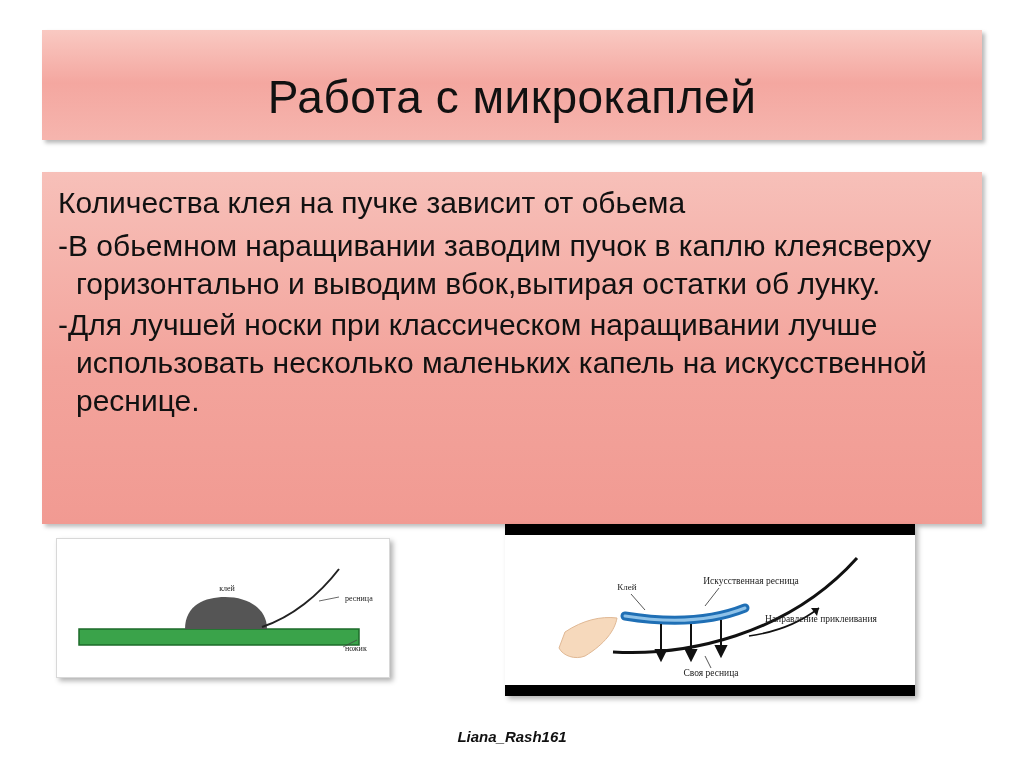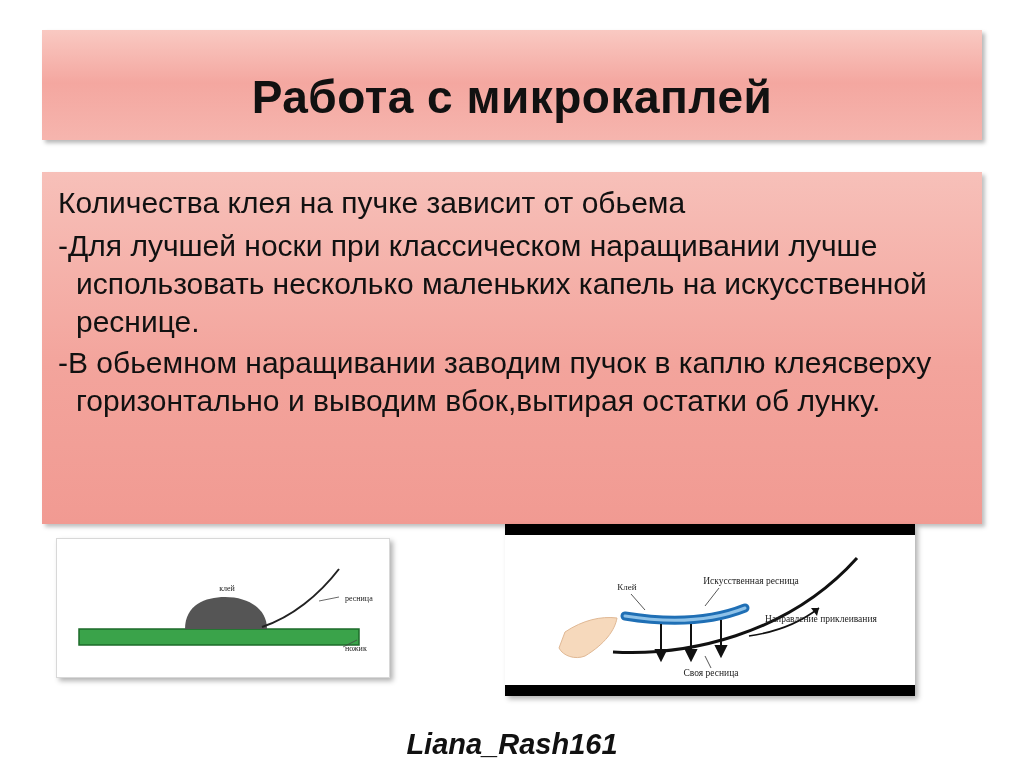--- a/index.html
+++ b/index.html
@@ -28,21 +28,21 @@
     height: 110px;
     background: linear-gradient(180deg, #f9c9c2 0%, #f4a7a0 48%, #f6b5ae 100%);
     box-shadow: 3px 3px 4px rgba(0,0,0,0.28);
     display: flex;
     align-items: center;
     justify-content: center;
     box-sizing: border-box;
   }
   .title-text {
     font-size: 46px;
-    font-weight: bold;
+    font-weight: normal;
     color: #111111;
     letter-spacing: 0.5px;
     text-align: left;
     line-height: 1.05;
     margin-top: 25px;
   }
   
   .body-box {
     position: absolute;
     left: 42px;
@@ -101,43 +101,43 @@
   }
   .img-right .bar-top { top: 0; }
   .img-right .bar-bottom { bottom: 0; }
 
   .credit {
     position: absolute;
     left: 0;
     top: 728px;
     width: 1024px;
     text-align: center;
-    font-size: 29px;
+    font-size: 15px;
     font-weight: bold;
     font-style: italic;
     color: #111111;
   }
   svg { display: block; }
   .tiny-label {
     font-family: "Liberation Serif", serif;
   }
 </style>
 </head>
 <body>
 
 <div class="slide">
 
   <div class="title-box">
     <div class="title-text">Работа с микрокаплей</div>
   </div>
 
   <div class="body-box">
     <p class="body-line first">Количества клея на пучке зависит от обьема</p>
+    <p class="body-line indented">-В обьемном наращивании заводим пучок в каплю клеясверху горизонтально и выводим вбок,вытирая остатки об лунку.</p>
     <p class="body-line indented">-Для лучшей носки при классическом наращивании лучше использовать несколько маленьких капель на искусственной реснице.</p>
-    <p class="body-line indented">-В обьемном наращивании заводим пучок в каплю клеясверху горизонтально и выводим вбок,вытирая остатки об лунку.</p>
   </div>
 
   <div class="img-left">
     <svg width="332" height="138" viewBox="0 0 332 138">
       <rect x="0" y="0" width="332" height="138" fill="#ffffff"></rect>
 
       <rect x="22" y="90" width="280" height="16" fill="#3aa34a" stroke="#1c6b2a" stroke-width="1.5"></rect>
 
       <path d="M128 90 C128 66, 148 58, 168 58 C192 58, 210 70, 210 90 Z" fill="#555555"></path>
 

